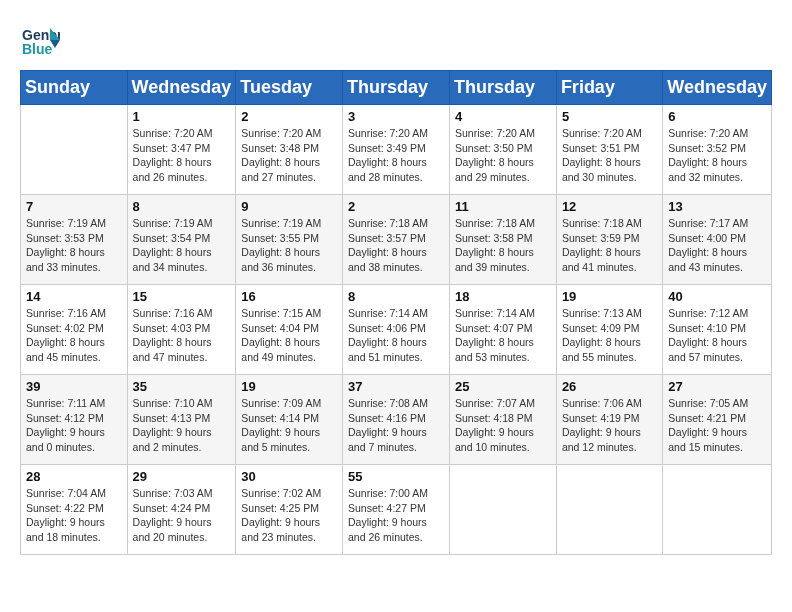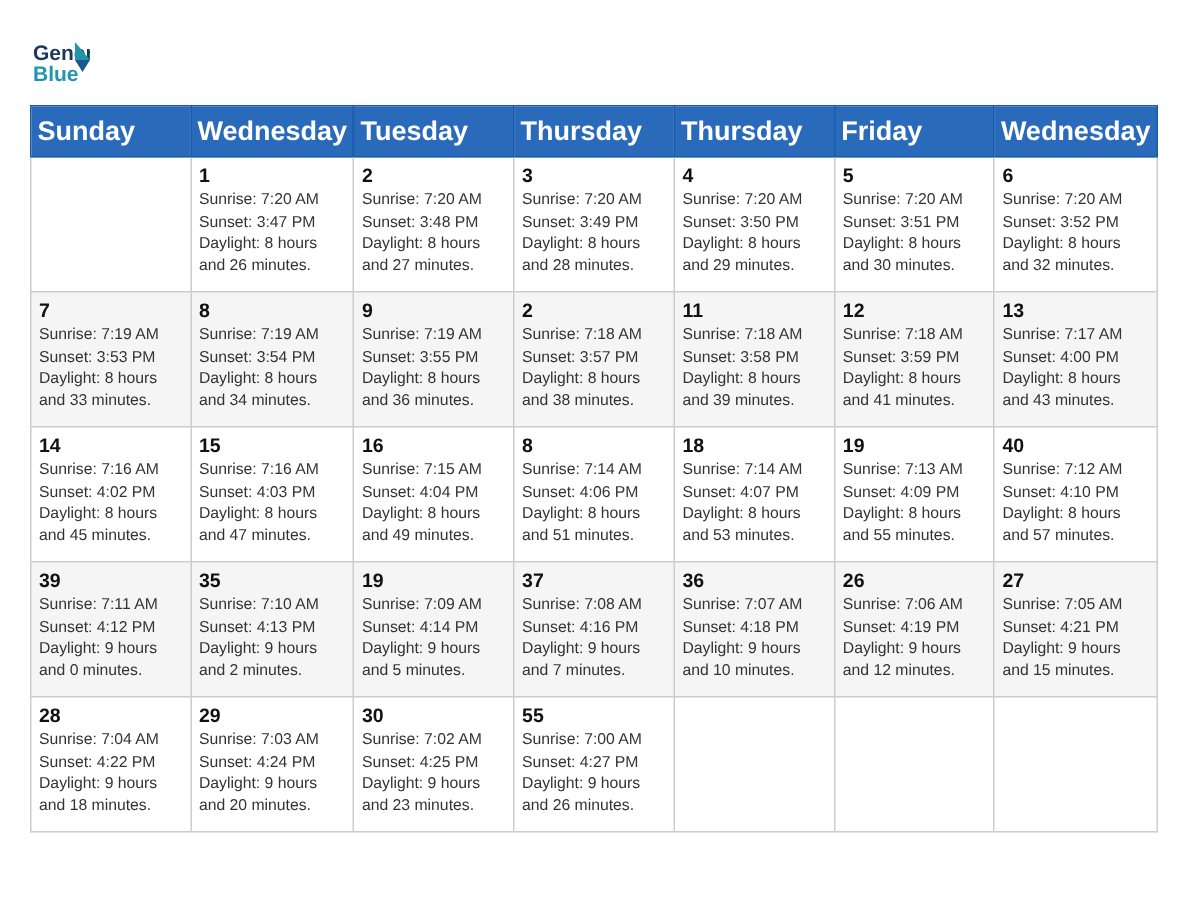--- a/index.html
+++ b/index.html
@@ -304,21 +304,21 @@
       </td>
         <td>
         <div class="day-num">37</div>
         <div class="day-info">
           Sunrise: 7:08 AM<br>
           Sunset: 4:16 PM<br>
           Daylight: 9 hours and 7 minutes.
         </div>
       </td>
         <td>
-        <div class="day-num">36</div>
+        <div class="day-num">25</div>
         <div class="day-info">
           Sunrise: 7:07 AM<br>
           Sunset: 4:18 PM<br>
           Daylight: 9 hours and 10 minutes.
         </div>
       </td>
         <td>
         <div class="day-num">26</div>
         <div class="day-info">
           Sunrise: 7:06 AM<br>

